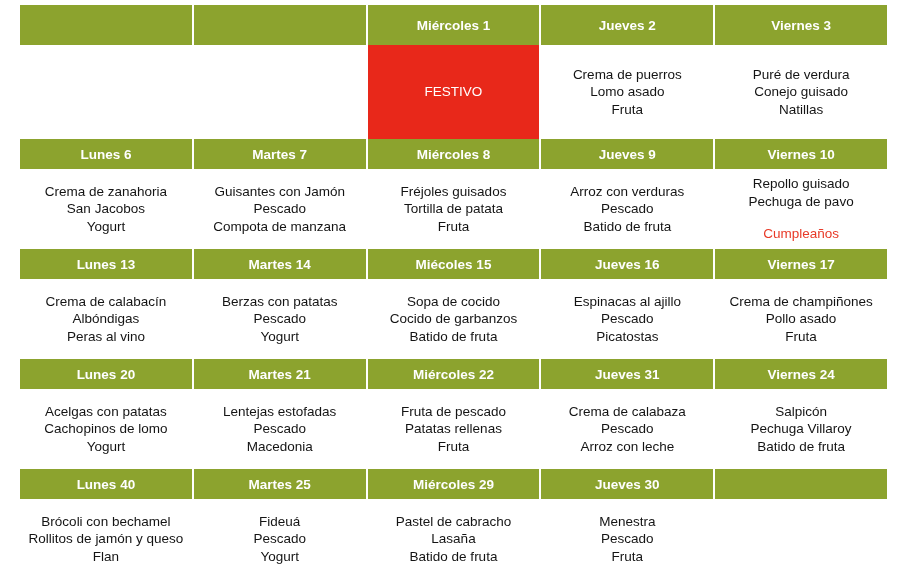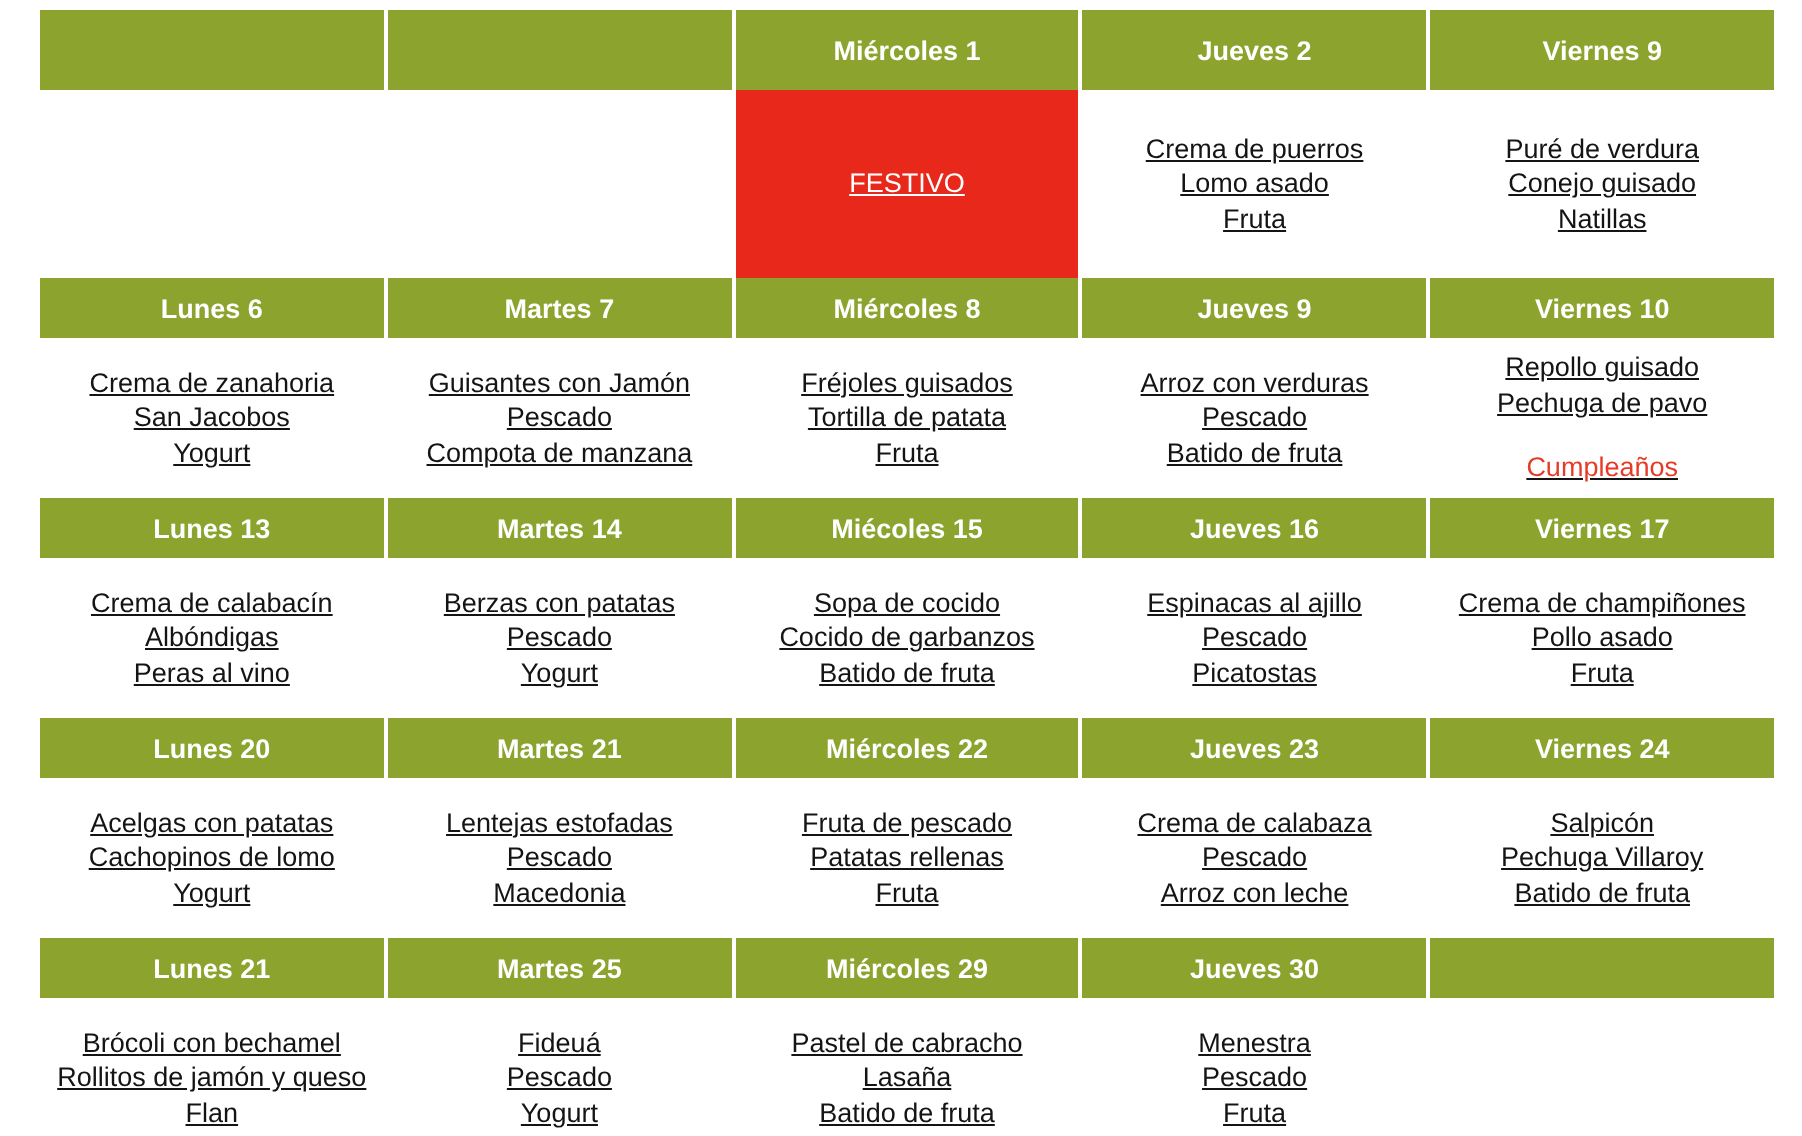--- a/index.html
+++ b/index.html
@@ -34,21 +34,20 @@
   }
   tr.hdr.first td {
     height: 38px;
   }
   tr.content td {
     background: #ffffff;
     color: #141414;
     font-size: 13.5px;
     line-height: 17.5px;
     height: 78px;
-    text-decoration: underline;
   }
   tr.content.first td {
     height: 92px;
   }
   tr.content td.festivo {
     background: var(--festivo-red, #e8281a);
     color: #ffffff;
     font-weight: normal;
     font-size: 13.5px;
   }
@@ -61,21 +60,21 @@
 <body>
 
 <div class="page">
   <table class="menu">
     <tbody>
         <tr class="hdr first">
           <td><span></span></td>
           <td><span></span></td>
           <td><span>Miércoles 1</span></td>
           <td><span>Jueves 2</span></td>
-          <td><span>Viernes 9</span></td>
+          <td><span>Viernes 3</span></td>
         </tr>
         <tr class="content first">
           <td></td>
           <td></td>
           <td class="festivo">
             <div class="menu-line">FESTIVO</div>
           </td>
           <td>
             <div class="menu-line">Crema de puerros</div>
             <div class="menu-line">Lomo asado</div>
@@ -152,21 +151,21 @@
           <td>
             <div class="menu-line">Crema de champiñones</div>
             <div class="menu-line">Pollo asado</div>
             <div class="menu-line">Fruta</div>
           </td>
         </tr>
         <tr class="hdr">
           <td><span>Lunes 20</span></td>
           <td><span>Martes 21</span></td>
           <td><span>Miércoles 22</span></td>
-          <td><span>Jueves 23</span></td>
+          <td><span>Jueves 31</span></td>
           <td><span>Viernes 24</span></td>
         </tr>
         <tr class="content">
           <td>
             <div class="menu-line">Acelgas con patatas</div>
             <div class="menu-line">Cachopinos de lomo</div>
             <div class="menu-line">Yogurt</div>
           </td>
           <td>
             <div class="menu-line">Lentejas estofadas</div>
@@ -183,21 +182,21 @@
             <div class="menu-line">Pescado</div>
             <div class="menu-line">Arroz con leche</div>
           </td>
           <td>
             <div class="menu-line">Salpicón</div>
             <div class="menu-line">Pechuga Villaroy</div>
             <div class="menu-line">Batido de fruta</div>
           </td>
         </tr>
         <tr class="hdr">
-          <td><span>Lunes 21</span></td>
+          <td><span>Lunes 40</span></td>
           <td><span>Martes 25</span></td>
           <td><span>Miércoles 29</span></td>
           <td><span>Jueves 30</span></td>
           <td><span></span></td>
         </tr>
         <tr class="content">
           <td>
             <div class="menu-line">Brócoli con bechamel</div>
             <div class="menu-line">Rollitos de jamón y queso</div>
             <div class="menu-line">Flan</div>

